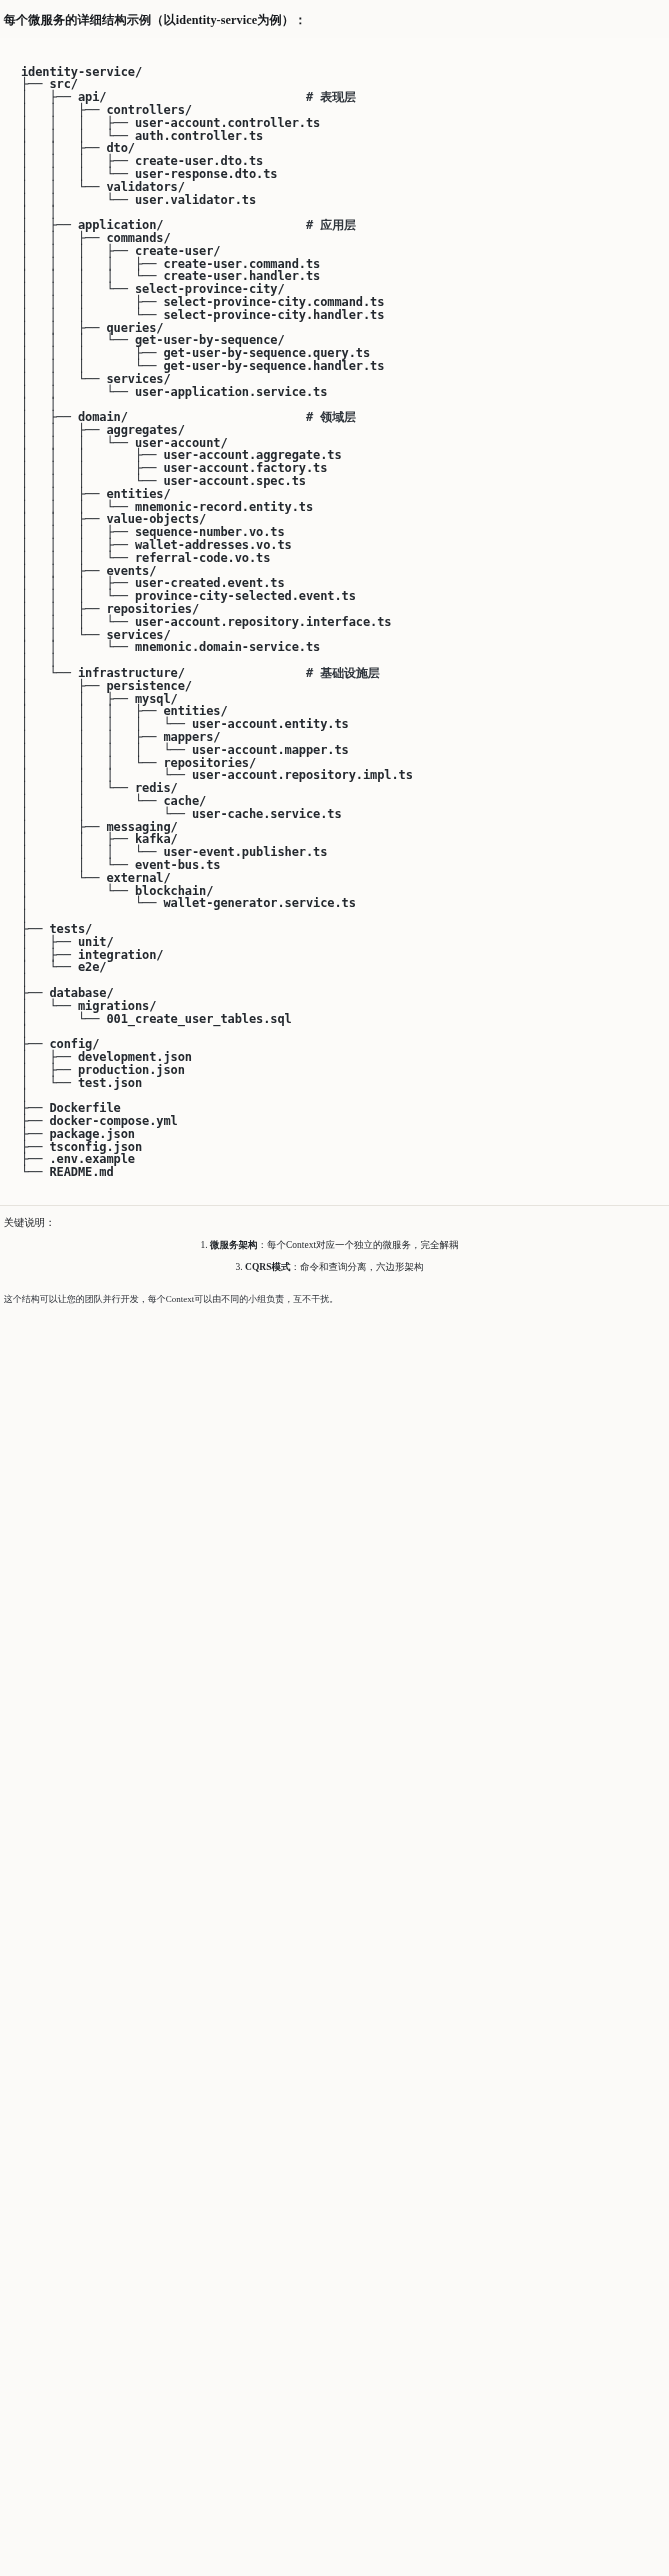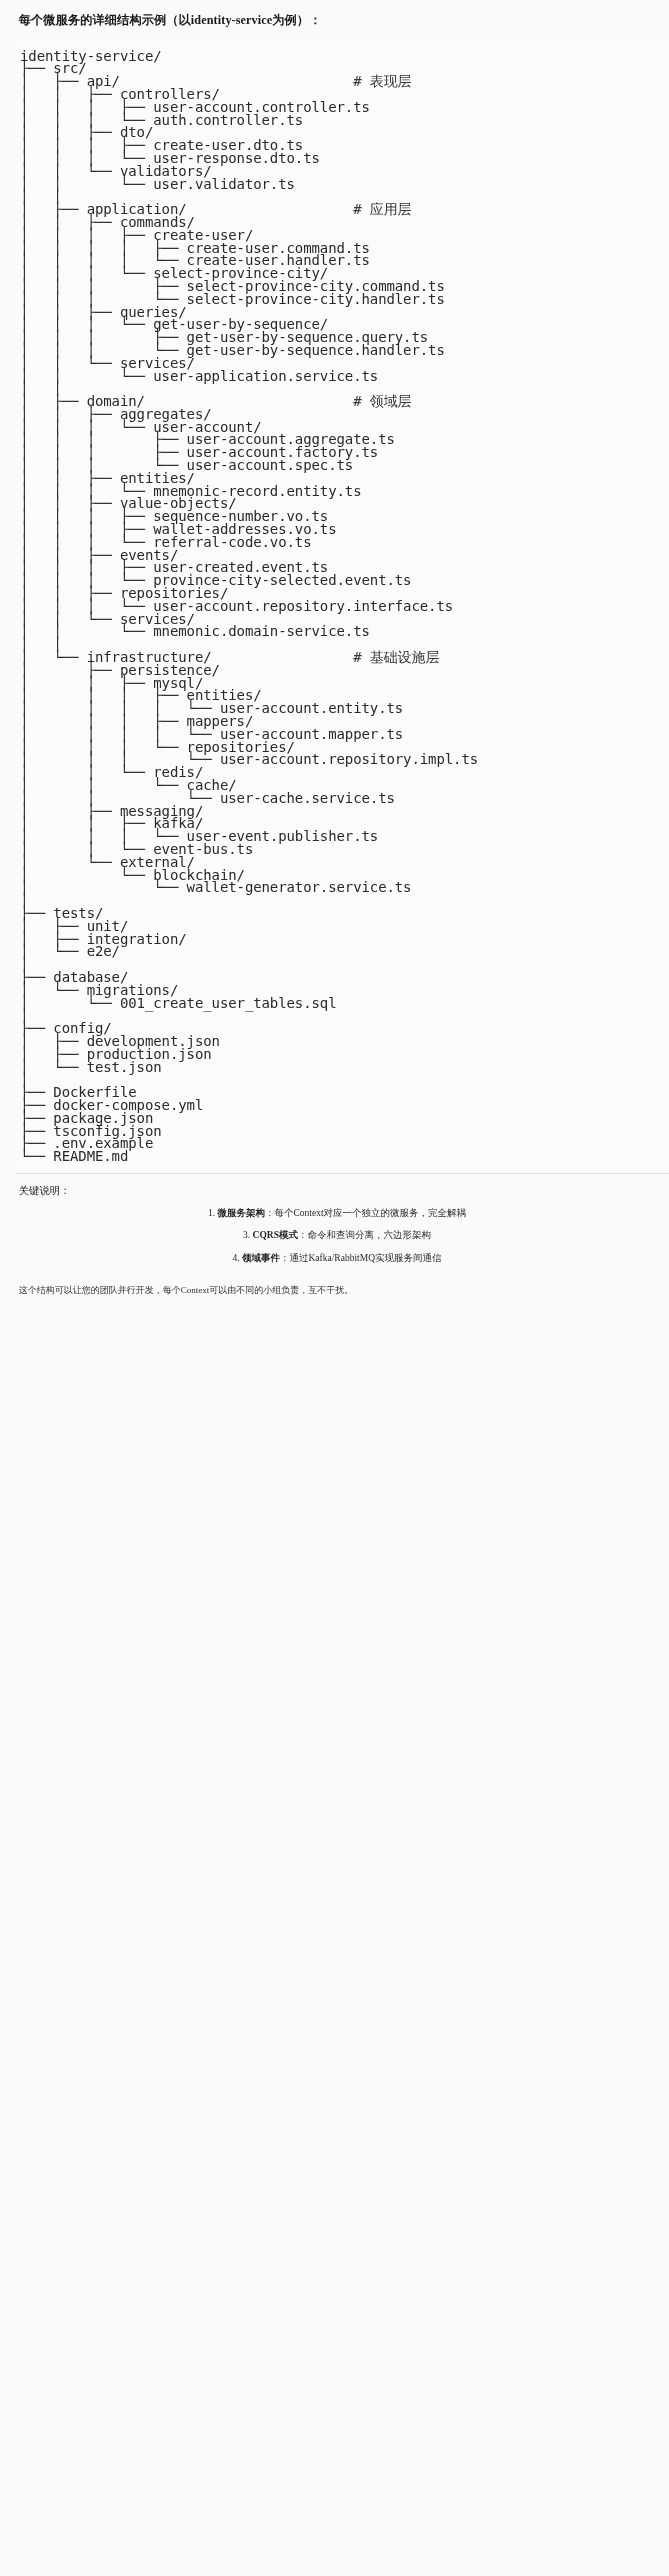--- a/index.html
+++ b/index.html
@@ -11,21 +11,20 @@
   body {
     width: 669px;
     font-family: "Liberation Sans", sans-serif;
     color: #1f2328;
   }
   .page {
     width: 669px;
     min-height: 2576px;
     background: #fbfaf8;
     position: relative;
-    padding-left: 15px;
   }
   
   .doc-title {
     font-family: "Liberation Serif", serif;
     font-weight: bold;
     font-size: 12.2px;
     line-height: 1.5;
     color: #16191d;
     padding: 10.6px 13.8px 8.8px 3.8px;
     margin: 0;
@@ -38,27 +37,28 @@
     margin: 0;
   }
   
   .tree-block {
     background: #fcfbf9;
     padding: 11.3px 0 10px 0;
     margin: 0;
   }
   .tree {
     font-family: "DejaVu Sans Mono", "Liberation Mono", monospace;
-    font-size: 14px;
+    font-size: 12px;
     line-height: 12.8px;
     color: #24292f;
     white-space: pre;
     padding: 0 5px 0 5px;
-    margin: 0;
+    margin: 16px;
     letter-spacing: -0.1px;
+    font-weight: bold;
   }
   .tree .ln { display: block; height: 12.8px; }
   .tree .cmt { color: #30363d; font-family: "DejaVu Sans Mono","Liberation Mono", monospace; }
 
   
   .notes {
     padding: 10px 13.8px 2.5px 3.8px;
   }
   .notes-title {
     font-family: "Liberation Serif", serif;
@@ -104,20 +104,19 @@
     <pre class="tree" id="tree-lines"><span class="ln">identity-service/</span><span class="ln">├── src/</span><span class="ln"><span>│   ├── api/                            </span><span class="cmt"># 表现层</span></span><span class="ln">│   │   ├── controllers/</span><span class="ln">│   │   │   ├── user-account.controller.ts</span><span class="ln">│   │   │   └── auth.controller.ts</span><span class="ln">│   │   ├── dto/</span><span class="ln">│   │   │   ├── create-user.dto.ts</span><span class="ln">│   │   │   └── user-response.dto.ts</span><span class="ln">│   │   └── validators/</span><span class="ln">│   │       └── user.validator.ts</span><span class="ln">│   │</span><span class="ln"><span>│   ├── application/                    </span><span class="cmt"># 应用层</span></span><span class="ln">│   │   ├── commands/</span><span class="ln">│   │   │   ├── create-user/</span><span class="ln">│   │   │   │   ├── create-user.command.ts</span><span class="ln">│   │   │   │   └── create-user.handler.ts</span><span class="ln">│   │   │   └── select-province-city/</span><span class="ln">│   │   │       ├── select-province-city.command.ts</span><span class="ln">│   │   │       └── select-province-city.handler.ts</span><span class="ln">│   │   ├── queries/</span><span class="ln">│   │   │   └── get-user-by-sequence/</span><span class="ln">│   │   │       ├── get-user-by-sequence.query.ts</span><span class="ln">│   │   │       └── get-user-by-sequence.handler.ts</span><span class="ln">│   │   └── services/</span><span class="ln">│   │       └── user-application.service.ts</span><span class="ln">│   │</span><span class="ln"><span>│   ├── domain/                         </span><span class="cmt"># 领域层</span></span><span class="ln">│   │   ├── aggregates/</span><span class="ln">│   │   │   └── user-account/</span><span class="ln">│   │   │       ├── user-account.aggregate.ts</span><span class="ln">│   │   │       ├── user-account.factory.ts</span><span class="ln">│   │   │       └── user-account.spec.ts</span><span class="ln">│   │   ├── entities/</span><span class="ln">│   │   │   └── mnemonic-record.entity.ts</span><span class="ln">│   │   ├── value-objects/</span><span class="ln">│   │   │   ├── sequence-number.vo.ts</span><span class="ln">│   │   │   ├── wallet-addresses.vo.ts</span><span class="ln">│   │   │   └── referral-code.vo.ts</span><span class="ln">│   │   ├── events/</span><span class="ln">│   │   │   ├── user-created.event.ts</span><span class="ln">│   │   │   └── province-city-selected.event.ts</span><span class="ln">│   │   ├── repositories/</span><span class="ln">│   │   │   └── user-account.repository.interface.ts</span><span class="ln">│   │   └── services/</span><span class="ln">│   │       └── mnemonic.domain-service.ts</span><span class="ln">│   │</span><span class="ln"><span>│   └── infrastructure/                 </span><span class="cmt"># 基础设施层</span></span><span class="ln">│       ├── persistence/</span><span class="ln">│       │   ├── mysql/</span><span class="ln">│       │   │   ├── entities/</span><span class="ln">│       │   │   │   └── user-account.entity.ts</span><span class="ln">│       │   │   ├── mappers/</span><span class="ln">│       │   │   │   └── user-account.mapper.ts</span><span class="ln">│       │   │   └── repositories/</span><span class="ln">│       │   │       └── user-account.repository.impl.ts</span><span class="ln">│       │   └── redis/</span><span class="ln">│       │       └── cache/</span><span class="ln">│       │           └── user-cache.service.ts</span><span class="ln">│       ├── messaging/</span><span class="ln">│       │   ├── kafka/</span><span class="ln">│       │   │   └── user-event.publisher.ts</span><span class="ln">│       │   └── event-bus.ts</span><span class="ln">│       └── external/</span><span class="ln">│           └── blockchain/</span><span class="ln">│               └── wallet-generator.service.ts</span><span class="ln">│</span><span class="ln">├── tests/</span><span class="ln">│   ├── unit/</span><span class="ln">│   ├── integration/</span><span class="ln">│   └── e2e/</span><span class="ln">│</span><span class="ln">├── database/</span><span class="ln">│   └── migrations/</span><span class="ln">│       └── 001_create_user_tables.sql</span><span class="ln">│</span><span class="ln">├── config/</span><span class="ln">│   ├── development.json</span><span class="ln">│   ├── production.json</span><span class="ln">│   └── test.json</span><span class="ln">│</span><span class="ln">├── Dockerfile</span><span class="ln">├── docker-compose.yml</span><span class="ln">├── package.json</span><span class="ln">├── tsconfig.json</span><span class="ln">├── .env.example</span><span class="ln">└── README.md</span></pre>
   </div>
 
   <hr class="rule">
 
   <div class="notes">
     <div class="notes-title">关键说明：</div>
     <ol class="notes-list" id="notes-list">
         <li><span class="num">1. </span><span class="term">微服务架构</span><span>：</span><span>每个Context对应一个独立的微服务，完全解耦</span></li>
         <li><span class="num">3. </span><span class="term">CQRS模式</span><span>：</span><span>命令和查询分离，六边形架构</span></li>
-        <li><span class="num">4. </span><span class="term">领域事件</span><span>：</span><span>通过Kafka/RabbitMQ实现服务间通信</span></li>
       </ol>
   </div>
 
   <p class="closing">这个结构可以让您的团队并行开发，每个Context可以由不同的小组负责，互不干扰。</p>
 
 </div>
 
 
 </body></html>

